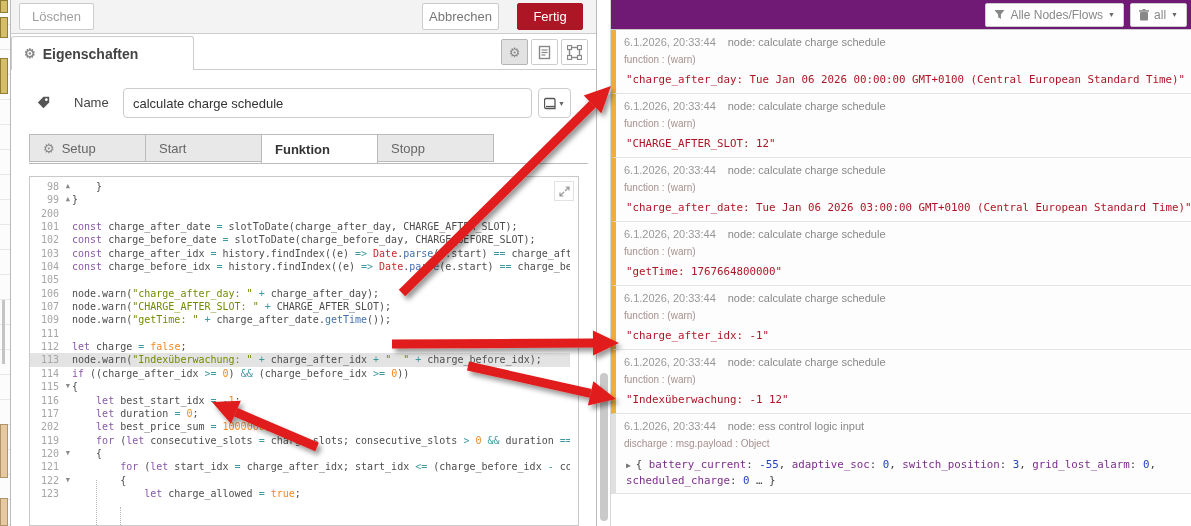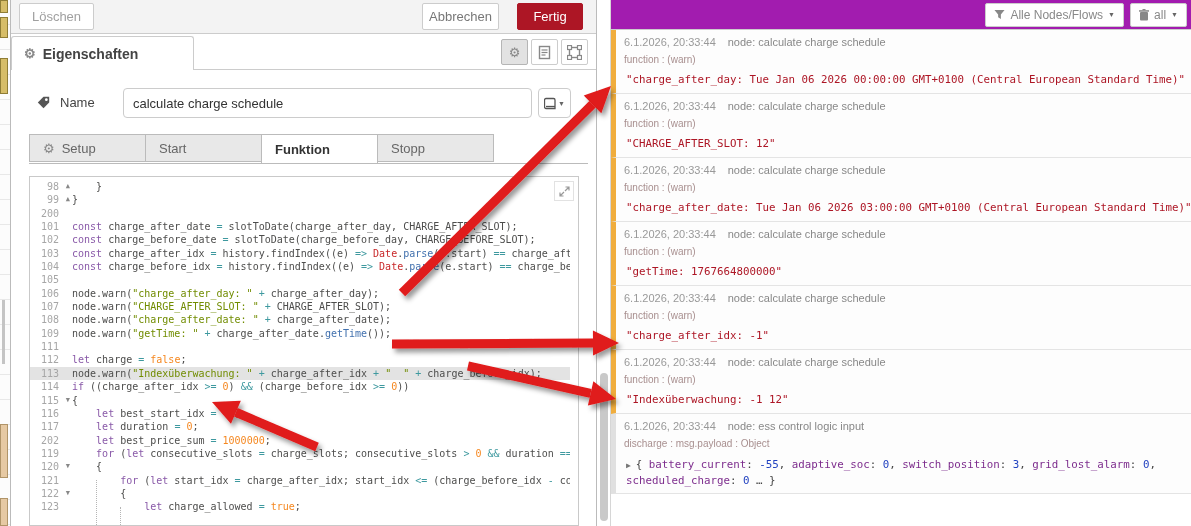--- a/index.html
+++ b/index.html
@@ -25,21 +25,21 @@
   .props-tab{position:absolute;left:0;top:2px;bottom:-1px;width:183px;background:#fff;z-index:2;
     border:1px solid #ccc;border-bottom:none;border-radius:3px 3px 0 0;display:flex;align-items:center;
     gap:7px;padding-left:12px;font-weight:bold;font-size:14px;color:#444;box-sizing:border-box;}
   .gear-glyph{color:#888;font-size:13px;line-height:1;}
   .props-actions{position:absolute;right:8px;top:5px;display:flex;gap:3px;z-index:2;}
   .icon-btn{width:27px;height:26px;border:1px solid #ccc;border-radius:2px;background:#fff;
     display:flex;align-items:center;justify-content:center;color:#777;box-sizing:border-box;cursor:pointer;}
   .icon-btn.active{background:#e2e2e2;border-color:#b5b5b5;}
   
   .name-row{position:absolute;left:0;top:88px;width:100%;height:30px;}
-  .name-label{position:absolute;left:26px;top:7px;display:flex;align-items:center;gap:10px;
+  .name-label{position:absolute;left:26px;top:7px;display:flex;align-items:center;gap:24px;
     font-size:13px;color:#444;}
   .name-input{position:absolute;left:112px;top:0;width:409px;height:30px;border:1px solid #ccc;
     border-radius:4px;padding:0 9px;font-size:13px;color:#333;box-sizing:border-box;
     font-family:"Liberation Sans",sans-serif;}
   .lib-btn{position:absolute;left:527px;top:0;width:33px;height:30px;border:1px solid #ccc;
     border-radius:4px;background:#fff;display:flex;align-items:center;justify-content:center;
     gap:2px;color:#555;box-sizing:border-box;cursor:pointer;}
   .dd-caret{font-size:7px;color:#666;}
   
   .tabs-row{position:absolute;left:18px;right:8px;top:134px;height:29px;border-bottom:1px solid #bbb;
@@ -63,21 +63,21 @@
   .guide{position:absolute;width:0;border-left:1px dotted #b5b5b5;}
   .expand-btn{position:absolute;top:4px;right:4px;width:18px;height:18px;border:1px solid #e2e2e2;
     background:#fff;display:flex;align-items:center;justify-content:center;cursor:pointer;}
   
   .gap-col{position:absolute;left:597px;top:0;width:13px;height:526px;background:#fff;}
   .scroll-thumb{position:absolute;left:3px;top:373px;width:8px;height:148px;background:#c9c9c9;
     border-radius:4px;cursor:pointer;}
   
   .debug{position:absolute;left:610px;top:0;width:581px;height:526px;background:#fff;
     border-left:1px solid #d6d6d6;box-sizing:border-box;}
-  .debug-header{height:30px;border-bottom:1px solid #ccc;background:#a21caf;display:flex;
+  .debug-header{height:30px;border-bottom:1px solid #ccc;background:#701a75;display:flex;
     justify-content:flex-end;align-items:center;gap:6px;padding-right:4px;box-sizing:border-box;}
   .dbg-btn{height:24px;border:1px solid #ccc;border-radius:2px;background:#fff;color:#888;
     font-size:12px;display:flex;align-items:center;gap:5px;padding:0 8px;box-sizing:border-box;cursor:pointer;}
   .msgs{position:absolute;top:30px;left:0;right:0;}
   .dbg-msg{box-sizing:border-box;border-bottom:1px solid #e4e4e4;border-left:5px solid #e0e0e0;
     background:#fdfdfd;padding:6px 6px 0 8px;height:64px;overflow:hidden;}
   .dbg-msg.warn{border-left-color:#f0ad3d;}
   .dbg-msg.object{height:80px;}
   .dbg-meta1{font-size:11px;color:#999;}
   .dbg-node{color:#888;margin-left:12px;}
@@ -180,21 +180,20 @@
           <div class="cl"><span class="gut">98<span class="fold">▲</span></span><span class="src"><span class="tk-d">    }</span></span></div>
           <div class="cl"><span class="gut">99<span class="fold">▲</span></span><span class="src"><span class="tk-d">}</span></span></div>
           <div class="cl"><span class="gut">200</span><span class="src"></span></div>
           <div class="cl"><span class="gut">101</span><span class="src"><span class="tk-k">const</span><span class="tk-d"> charge_after_date </span><span class="tk-o">=</span><span class="tk-d"> slotToDate(charge_after_day, CHARGE_AFTER_SLOT);</span></span></div>
           <div class="cl"><span class="gut">102</span><span class="src"><span class="tk-k">const</span><span class="tk-d"> charge_before_date </span><span class="tk-o">=</span><span class="tk-d"> slotToDate(charge_before_day, CHARGE_BEFORE_SLOT);</span></span></div>
           <div class="cl"><span class="gut">103</span><span class="src"><span class="tk-k">const</span><span class="tk-d"> charge_after_idx </span><span class="tk-o">=</span><span class="tk-d"> history.findIndex((e) </span><span class="tk-o">=&gt;</span><span class="tk-d"> </span><span class="tk-c">Date</span><span class="tk-d">.</span><span class="tk-f">parse</span><span class="tk-d">(e.start) </span><span class="tk-o">==</span><span class="tk-d"> charge_afte</span></span></div>
           <div class="cl"><span class="gut">104</span><span class="src"><span class="tk-k">const</span><span class="tk-d"> charge_before_idx </span><span class="tk-o">=</span><span class="tk-d"> history.findIndex((e) </span><span class="tk-o">=&gt;</span><span class="tk-d"> </span><span class="tk-c">Date</span><span class="tk-d">.</span><span class="tk-f">parse</span><span class="tk-d">(e.start) </span><span class="tk-o">==</span><span class="tk-d"> charge_bef</span></span></div>
           <div class="cl"><span class="gut">105</span><span class="src"></span></div>
           <div class="cl"><span class="gut">106</span><span class="src"><span class="tk-d">node.warn(</span><span class="tk-s">"charge_after_day: "</span><span class="tk-d"> </span><span class="tk-o">+</span><span class="tk-d"> charge_after_day);</span></span></div>
           <div class="cl"><span class="gut">107</span><span class="src"><span class="tk-d">node.warn(</span><span class="tk-s">"CHARGE_AFTER_SLOT: "</span><span class="tk-d"> </span><span class="tk-o">+</span><span class="tk-d"> CHARGE_AFTER_SLOT);</span></span></div>
-          <div class="cl"><span class="gut">108</span><span class="src"><span class="tk-d">node.warn(</span><span class="tk-s">"charge_after_date: "</span><span class="tk-d"> </span><span class="tk-o">+</span><span class="tk-d"> charge_after_date);</span></span></div>
           <div class="cl"><span class="gut">109</span><span class="src"><span class="tk-d">node.warn(</span><span class="tk-s">"getTime: "</span><span class="tk-d"> </span><span class="tk-o">+</span><span class="tk-d"> charge_after_date.</span><span class="tk-f">getTime</span><span class="tk-d">());</span></span></div>
           <div class="cl"><span class="gut">111</span><span class="src"></span></div>
           <div class="cl"><span class="gut">112</span><span class="src"><span class="tk-k">let</span><span class="tk-d"> charge </span><span class="tk-o">=</span><span class="tk-d"> </span><span class="tk-n">false</span><span class="tk-d">;</span></span></div>
           <div class="cl active"><span class="gut">113</span><span class="src"><span class="tk-d">node.warn(</span><span class="tk-s">"Indexüberwachung: "</span><span class="tk-d"> </span><span class="tk-o">+</span><span class="tk-d"> charge_after_idx </span><span class="tk-o">+</span><span class="tk-d"> </span><span class="tk-s">"  "</span><span class="tk-d"> </span><span class="tk-o">+</span><span class="tk-d"> charge_before_idx);</span></span></div>
           <div class="cl"><span class="gut">114</span><span class="src"><span class="tk-k">if</span><span class="tk-d"> ((charge_after_idx </span><span class="tk-o">&gt;=</span><span class="tk-d"> </span><span class="tk-n">0</span><span class="tk-d">) </span><span class="tk-o">&amp;&amp;</span><span class="tk-d"> (charge_before_idx </span><span class="tk-o">&gt;=</span><span class="tk-d"> </span><span class="tk-n">0</span><span class="tk-d">))</span></span></div>
           <div class="cl"><span class="gut">115<span class="fold">▼</span></span><span class="src"><span class="tk-d">{</span></span></div>
           <div class="cl"><span class="gut">116</span><span class="src"><span class="tk-d">    </span><span class="tk-k">let</span><span class="tk-d"> best_start_idx </span><span class="tk-o">=</span><span class="tk-d"> </span><span class="tk-o">-</span><span class="tk-n">1</span><span class="tk-d">;</span></span></div>
           <div class="cl"><span class="gut">117</span><span class="src"><span class="tk-d">    </span><span class="tk-k">let</span><span class="tk-d"> duration </span><span class="tk-o">=</span><span class="tk-d"> </span><span class="tk-n">0</span><span class="tk-d">;</span></span></div>
           <div class="cl"><span class="gut">202</span><span class="src"><span class="tk-d">    </span><span class="tk-k">let</span><span class="tk-d"> best_price_sum </span><span class="tk-o">=</span><span class="tk-d"> </span><span class="tk-n">1000000</span><span class="tk-d">;</span></span></div>
           <div class="cl"><span class="gut">119</span><span class="src"><span class="tk-d">    </span><span class="tk-k">for</span><span class="tk-d"> (</span><span class="tk-k">let</span><span class="tk-d"> consecutive_slots </span><span class="tk-o">=</span><span class="tk-d"> charge_slots; consecutive_slots </span><span class="tk-o">&gt;</span><span class="tk-d"> </span><span class="tk-n">0</span><span class="tk-d"> </span><span class="tk-o">&amp;&amp;</span><span class="tk-d"> duration </span><span class="tk-o">==</span></span></div>

